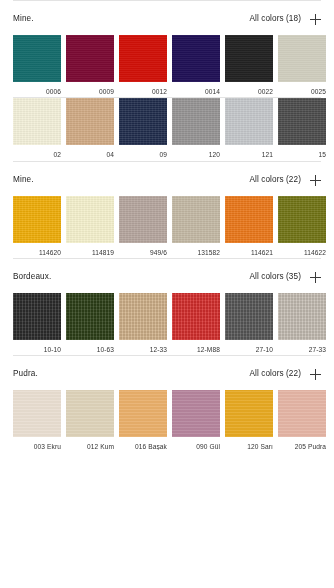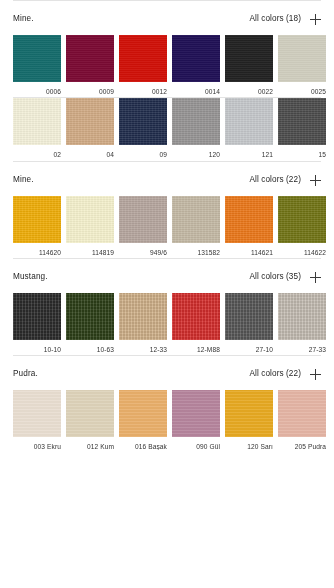--- a/index.html
+++ b/index.html
@@ -263,21 +263,21 @@
           <div class="swatch-chip" style="background-color: rgb(111, 114, 20);">
             <div class="tex tex-linen"></div>
           </div>
           <div class="swatch-label">114622</div>
         </div>
       </div>
     </div>
     <div class="collection">
       <div class="divider"></div>
       <div class="coll-head">
-        <div class="coll-title">Mustang.</div>
+        <div class="coll-title">Bordeaux.</div>
         <div class="coll-actions">
           <div class="all-colors">All colors (35)</div>
           <div class="plus-icon"></div>
         </div>
       </div>
       <div class="swatch-row">
         <div class="swatch-cell">
           <div class="swatch-chip" style="background-color: rgb(46, 46, 46);">
             <div class="tex tex-weave"></div>
           </div>

